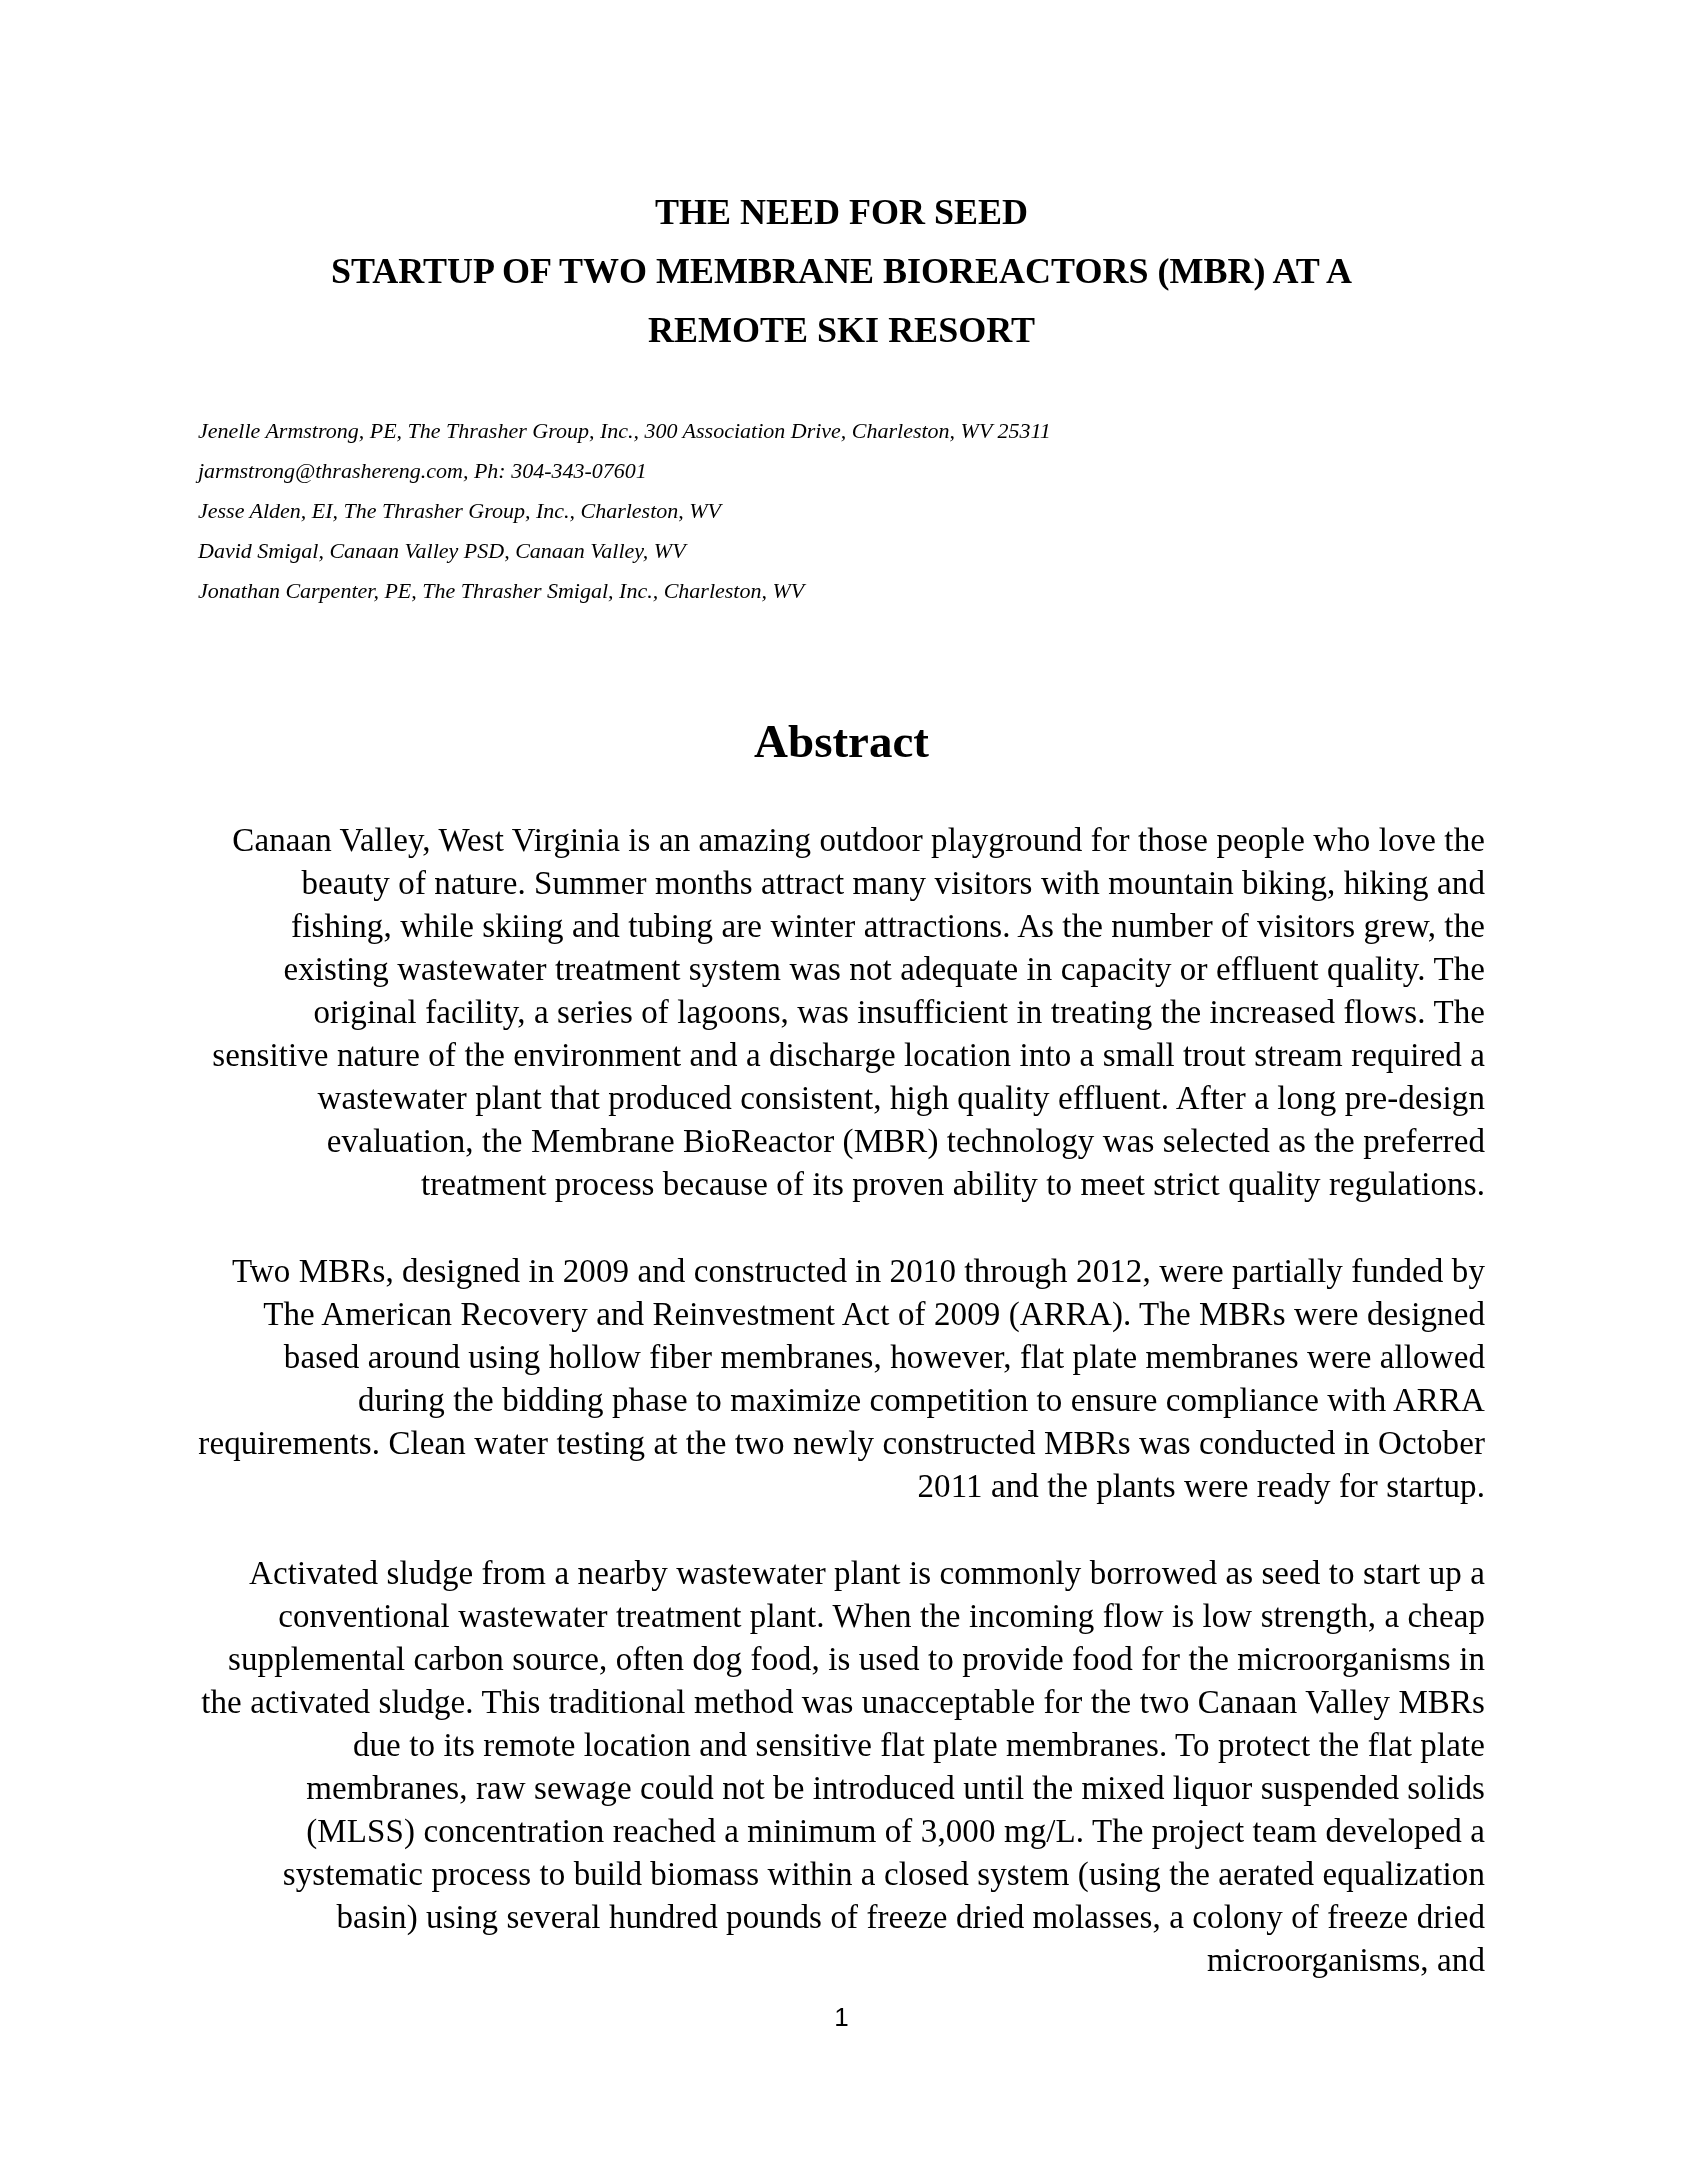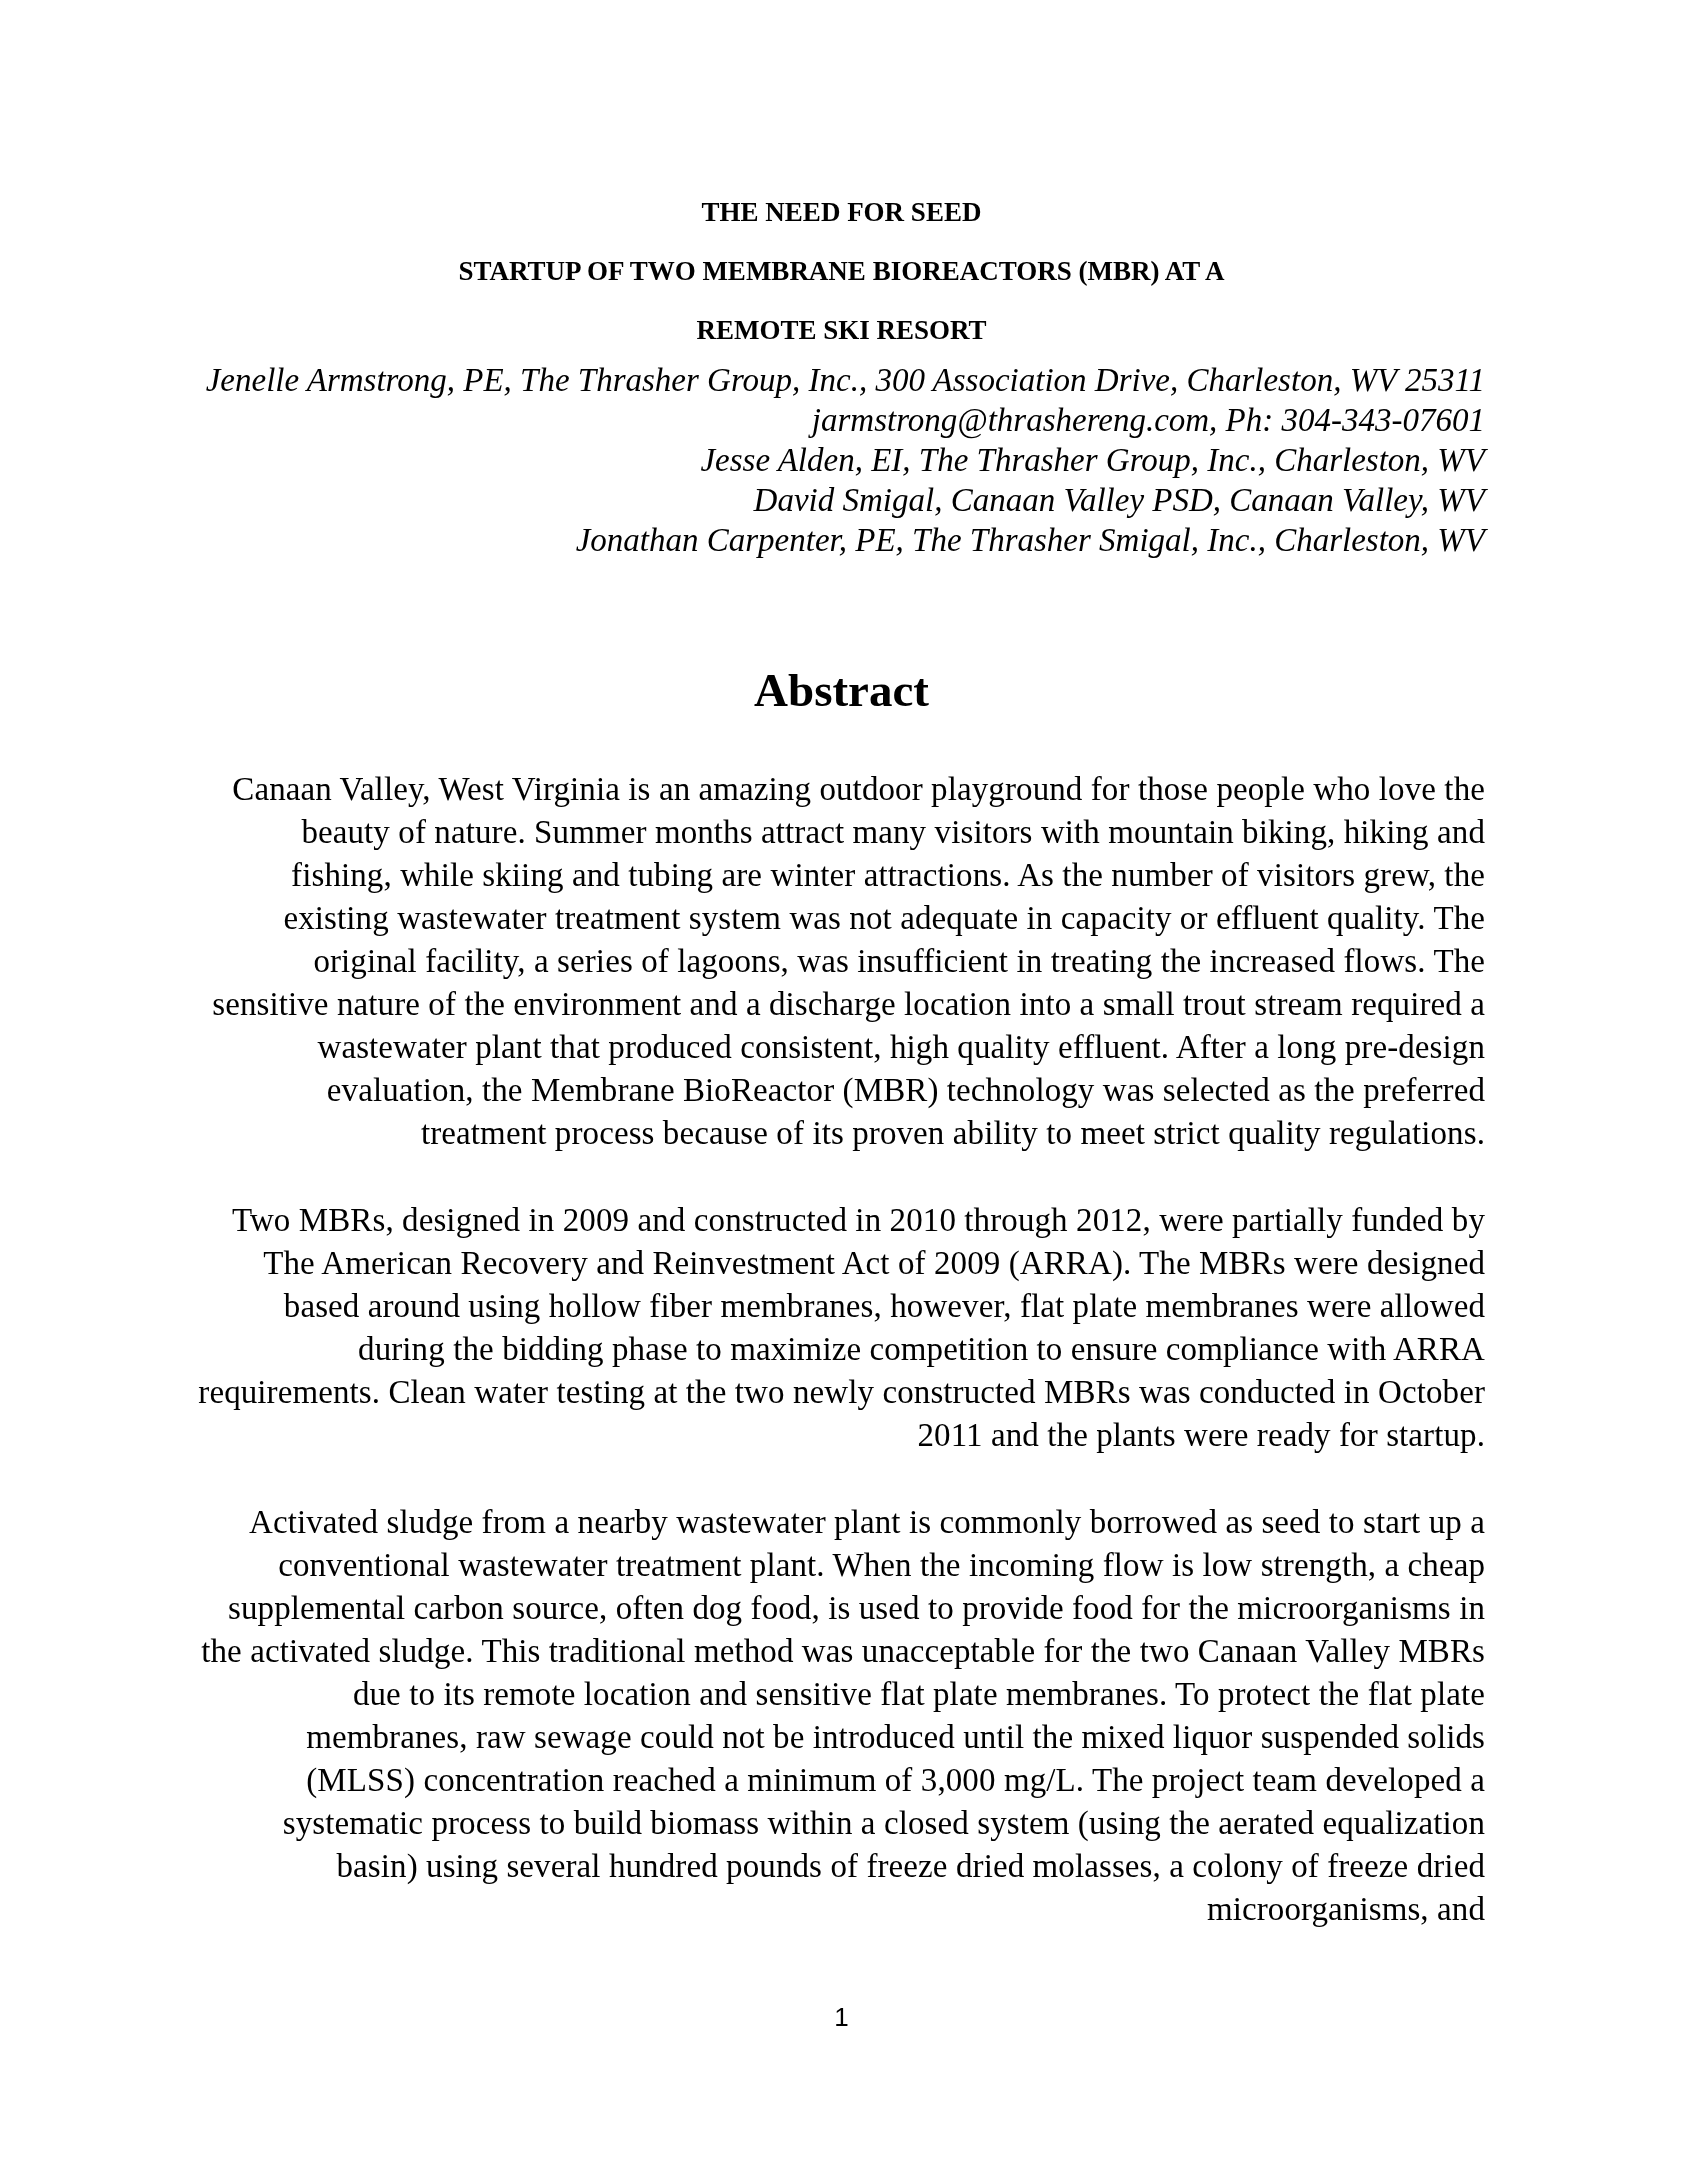--- a/index.html
+++ b/index.html
@@ -15,30 +15,31 @@
     background: #ffffff;
     color: #000000;
     box-sizing: border-box;
     padding: 183px 198px 0 198px;
     font-family: "Liberation Serif", serif;
     overflow: hidden;
   }
   .title-block {
     text-align: center;
     font-weight: bold;
-    font-size: 27px;
+    font-size: 36px;
     line-height: 59px;
   }
   .title-line {
     white-space: pre-wrap;
   }
   .author-block {
-    text-align: right;
+    margin-top: 51px;
+    text-align: left;
     font-style: italic;
-    font-size: 33px;
+    font-size: 22px;
     line-height: 40px;
   }
   .abstract-heading {
     margin-top: 105px;
     text-align: center;
     font-weight: bold;
     font-size: 47px;
     line-height: 50px;
   }
   .body-block {

